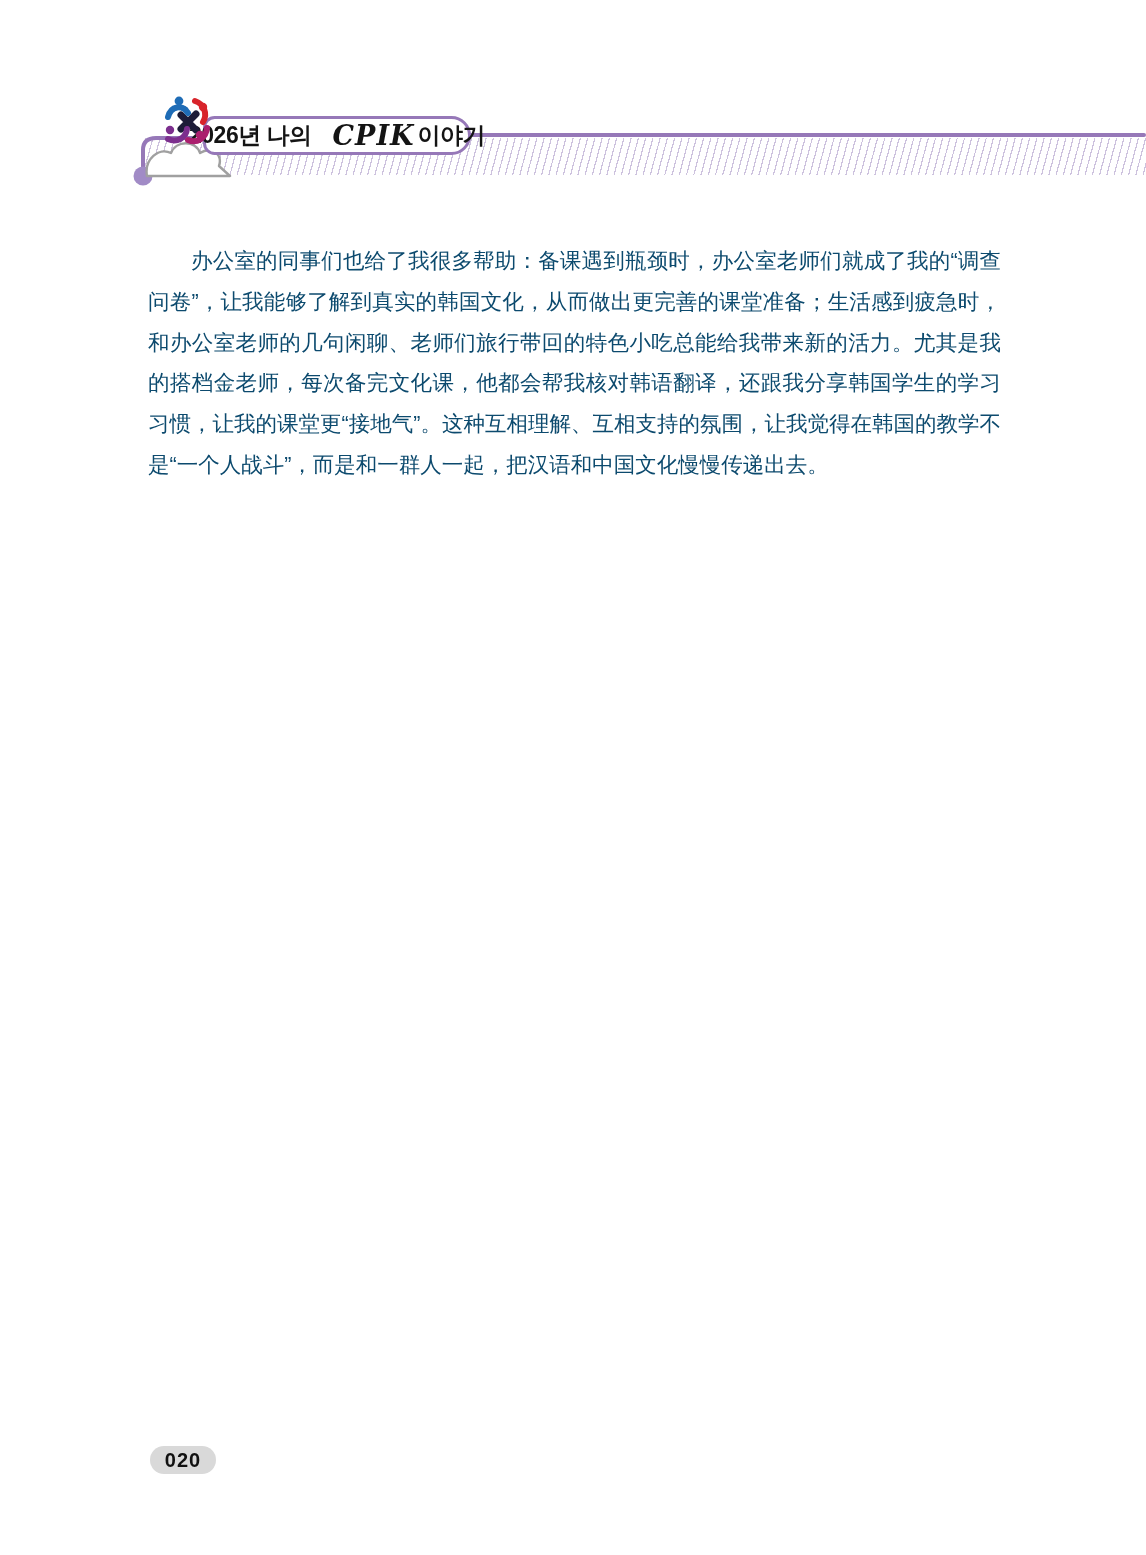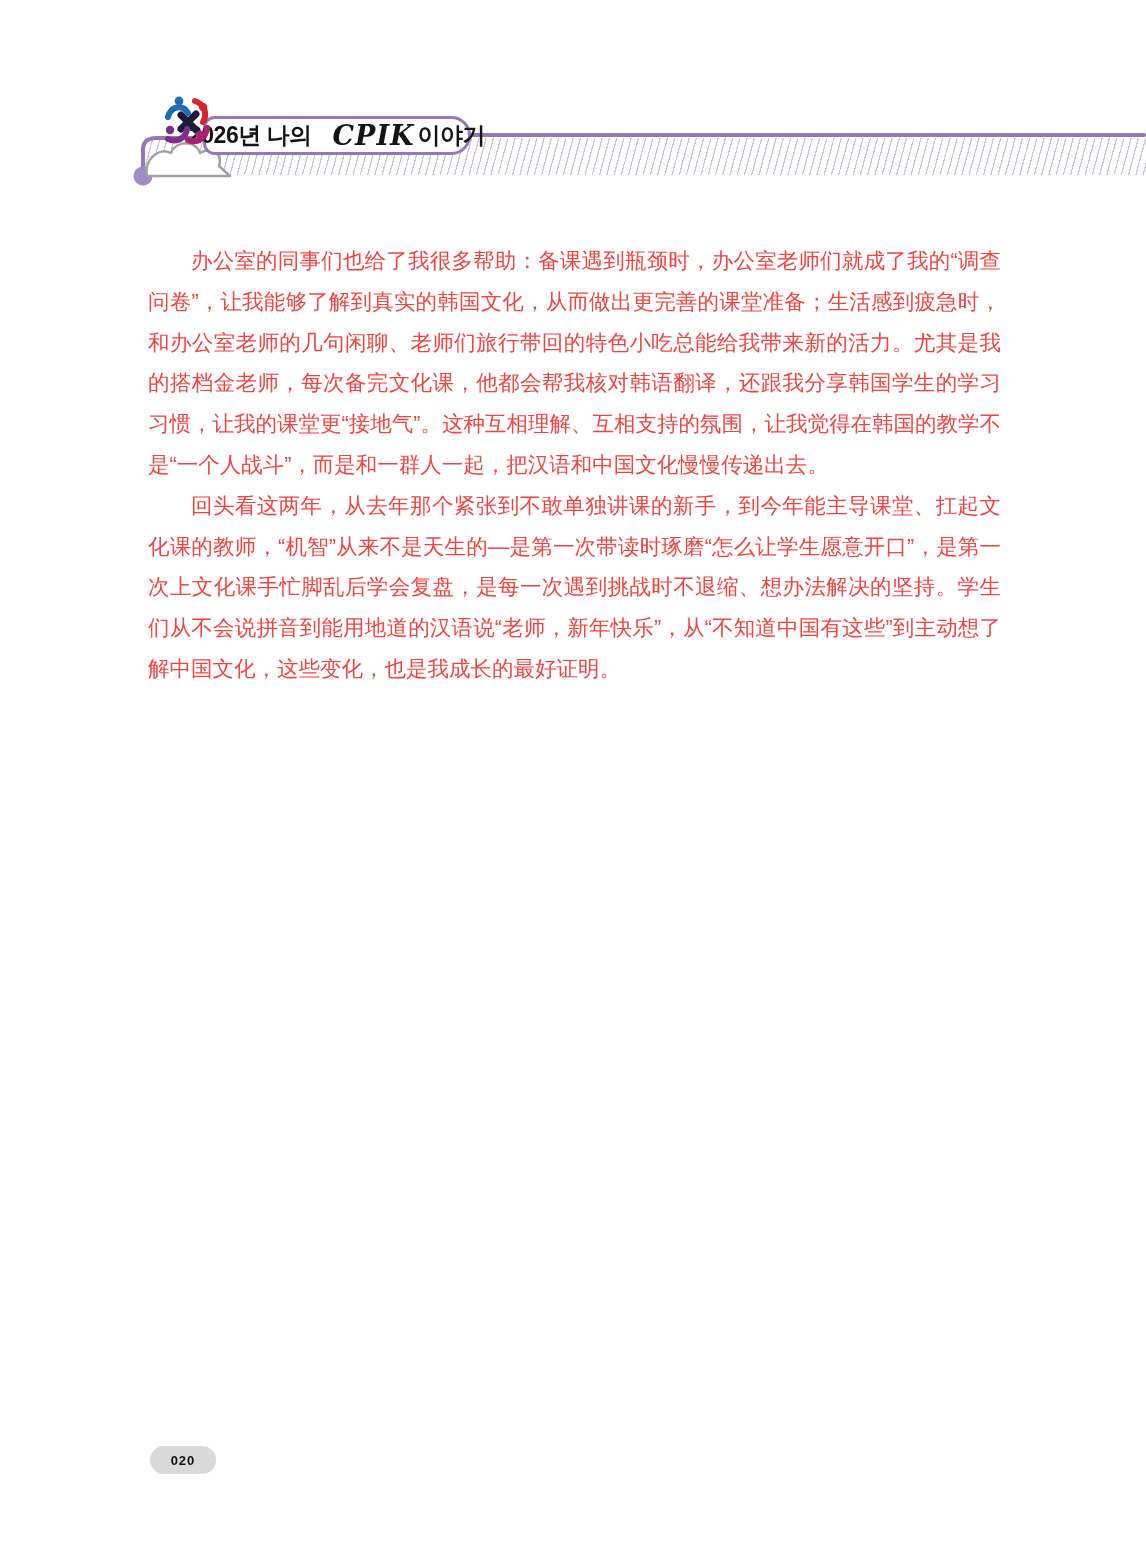--- a/index.html
+++ b/index.html
@@ -65,36 +65,36 @@
 
   
   main {
     position: absolute;
     left: 148px; top: 241px; width: 853px;
   }
   main p {
     margin: 0;
     font-size: 21.5px;
     line-height: 40.8px;
-    color: #ef4444;
+    color: #0c4a6e;
     text-align: justify;
     text-indent: 2em;
     font-family: "Liberation Sans", sans-serif;
   }
 
   
   .page-badge {
     position: absolute;
     left: 150px; top: 1446px;
     min-width: 66px; height: 28px;
     padding: 0 14px;
     background: #d9d9d9;
     border-radius: 14px;
     display: inline-flex; align-items: center; justify-content: center;
-    font-size: 13px; font-weight: bold; color: #111;
+    font-size: 20px; font-weight: bold; color: #111;
     letter-spacing: 1px;
   }
 </style>
 </head>
 <body>
 
 <header>
 
   <div class="hatch-band"></div>
 
@@ -130,16 +130,15 @@
     <circle cx="12" cy="37" r="4.2" fill="#7c2f8e"></circle>
 
     <path d="M49,35 C48,45 39,51 30,47" stroke="#ab1f6e" stroke-width="6" stroke-linecap="round" fill="none"></path>
     <circle cx="42" cy="42" r="4.2" fill="#ab1f6e"></circle>
   </svg>
 
 </header>
 
 <main>
   <p>办公室的同事们也给了我很多帮助：备课遇到瓶颈时，办公室老师们就成了我的“调查问卷”，让我能够了解到真实的韩国文化，从而做出更完善的课堂准备；生活感到疲急时，和办公室老师的几句闲聊、老师们旅行带回的特色小吃总能给我带来新的活力。尤其是我的搭档金老师，每次备完文化课，他都会帮我核对韩语翻译，还跟我分享韩国学生的学习习惯，让我的课堂更“接地气”。这种互相理解、互相支持的氛围，让我觉得在韩国的教学不是“一个人战斗”，而是和一群人一起，把汉语和中国文化慢慢传递出去。</p>
-  <p>回头看这两年，从去年那个紧张到不敢单独讲课的新手，到今年能主导课堂、扛起文化课的教师，“机智”从来不是天生的—是第一次带读时琢磨“怎么让学生愿意开口”，是第一次上文化课手忙脚乱后学会复盘，是每一次遇到挑战时不退缩、想办法解决的坚持。学生们从不会说拼音到能用地道的汉语说“老师，新年快乐”，从“不知道中国有这些”到主动想了解中国文化，这些变化，也是我成长的最好证明。</p>
 </main>
 
 <div class="page-badge">020</div>
 
 </body></html>

